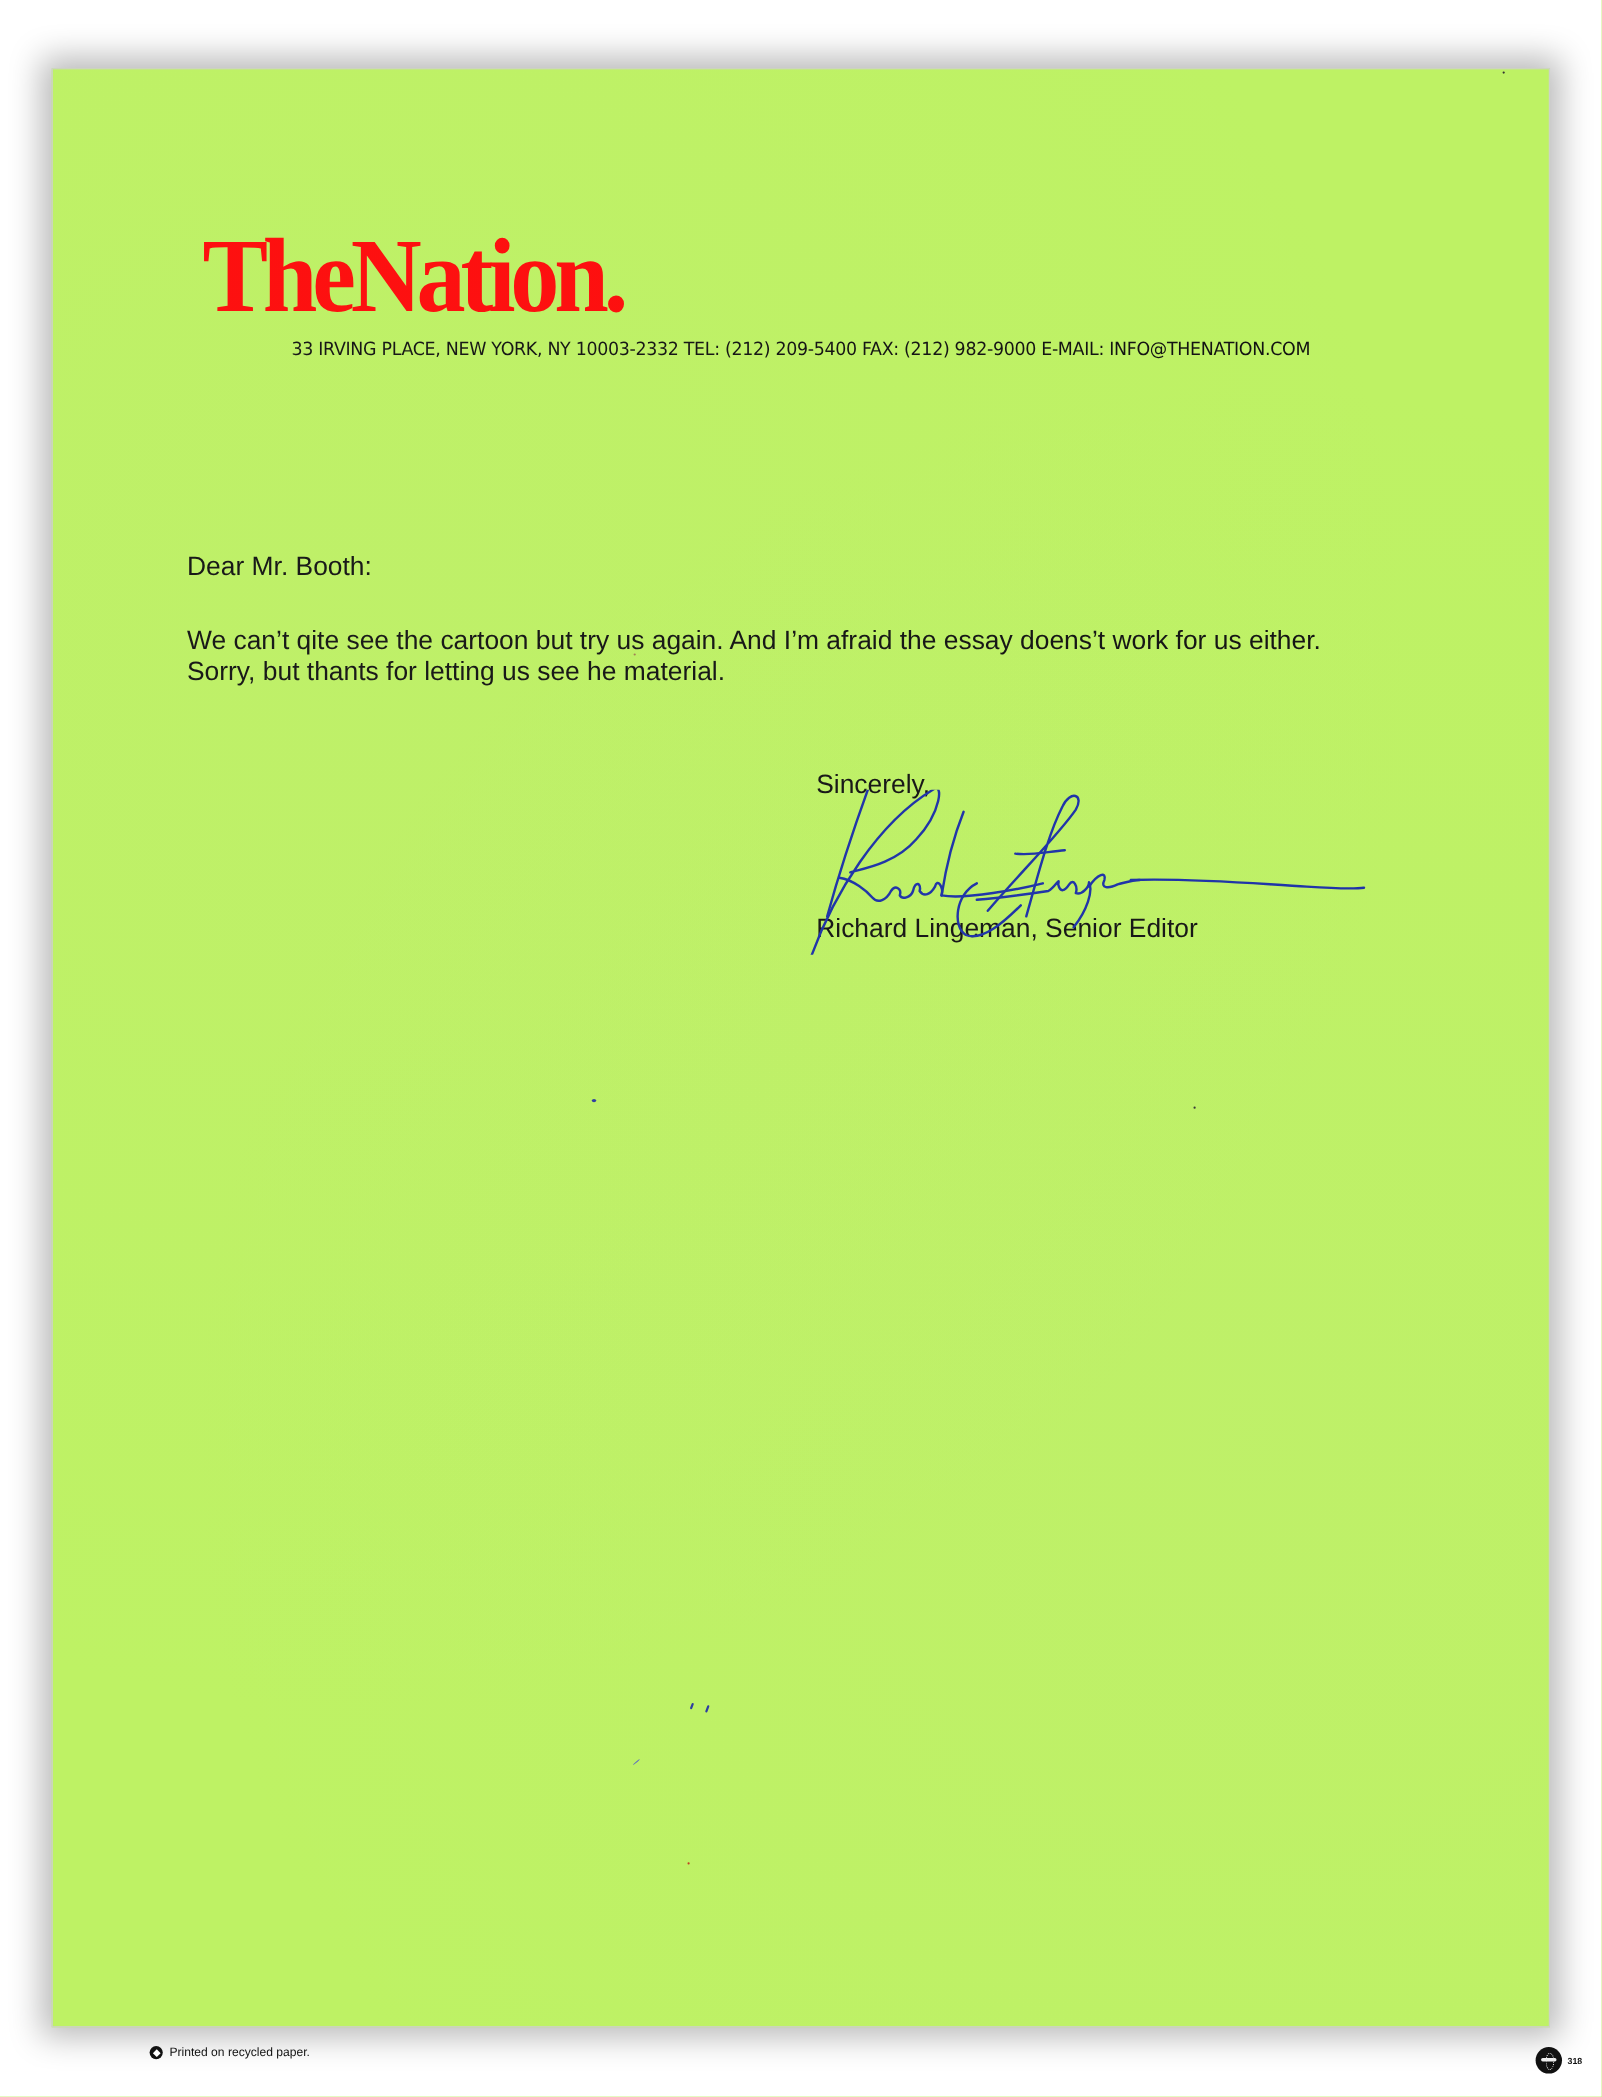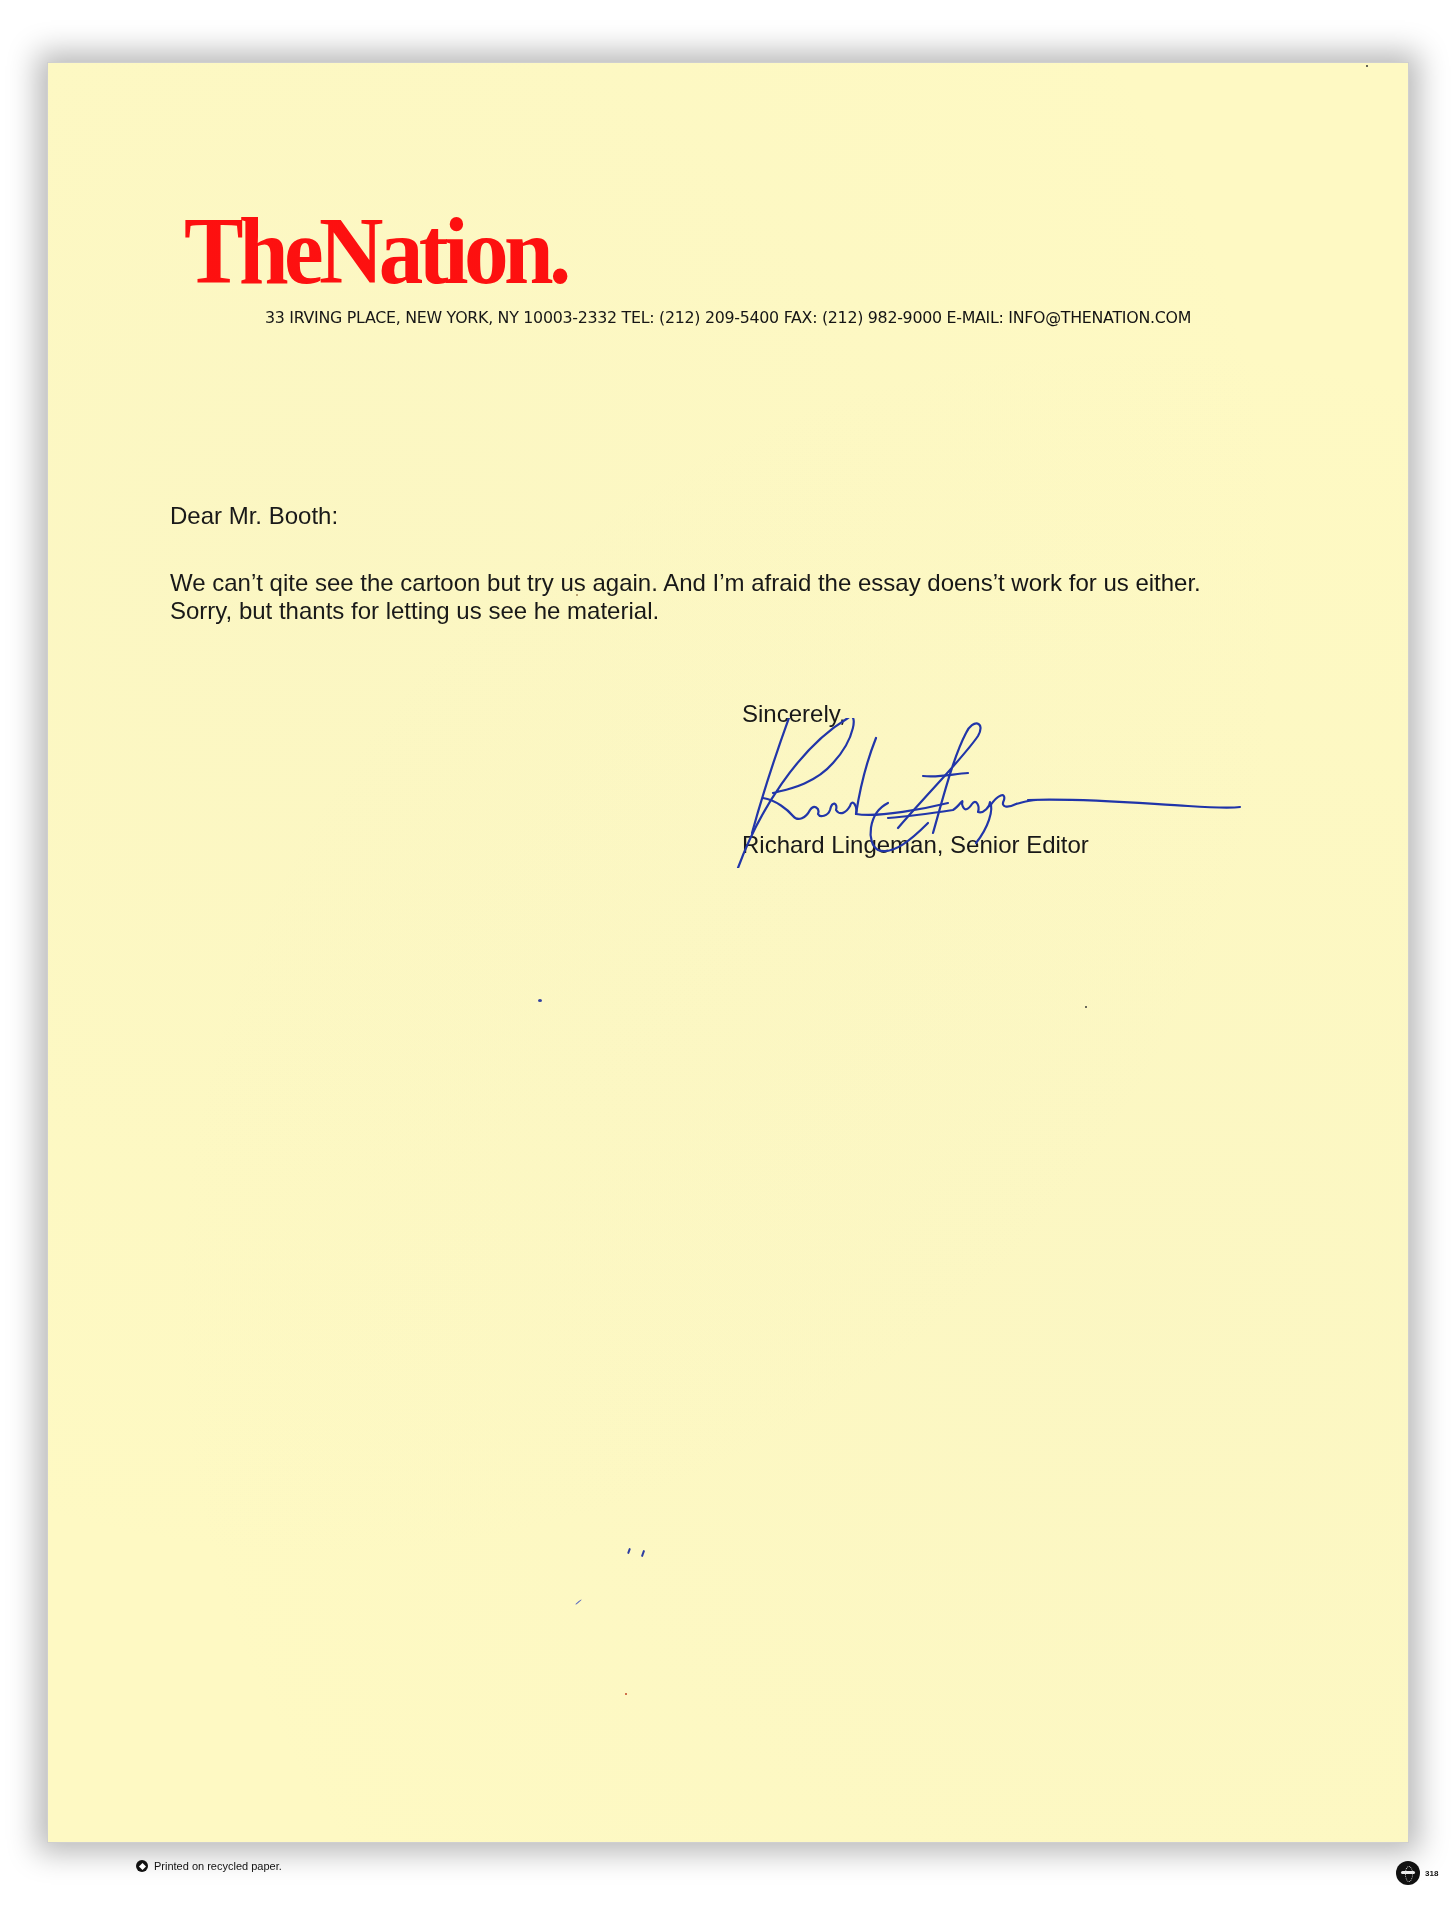--- a/index.html
+++ b/index.html
@@ -13,21 +13,21 @@
       position: relative;
       overflow: hidden;
       font-family: "Liberation Sans", sans-serif;
     }
     .page {
       position: absolute;
       left: 47px;
       top: 62px;
       width: 1362px;
       height: 1781px;
-      background: #fef9c3;
+      background: #bef264;
       box-shadow: 0 0 28px 10px rgba(0,0,0,0.28);
       border: 1px solid #cfcfcf;
       box-sizing: border-box;
     }
     .page::after {
       content: "";
       position: absolute;
       inset: 0;
       background:
         radial-gradient(circle at 20% 30%, rgba(200,200,190,0.05), transparent 60%),

